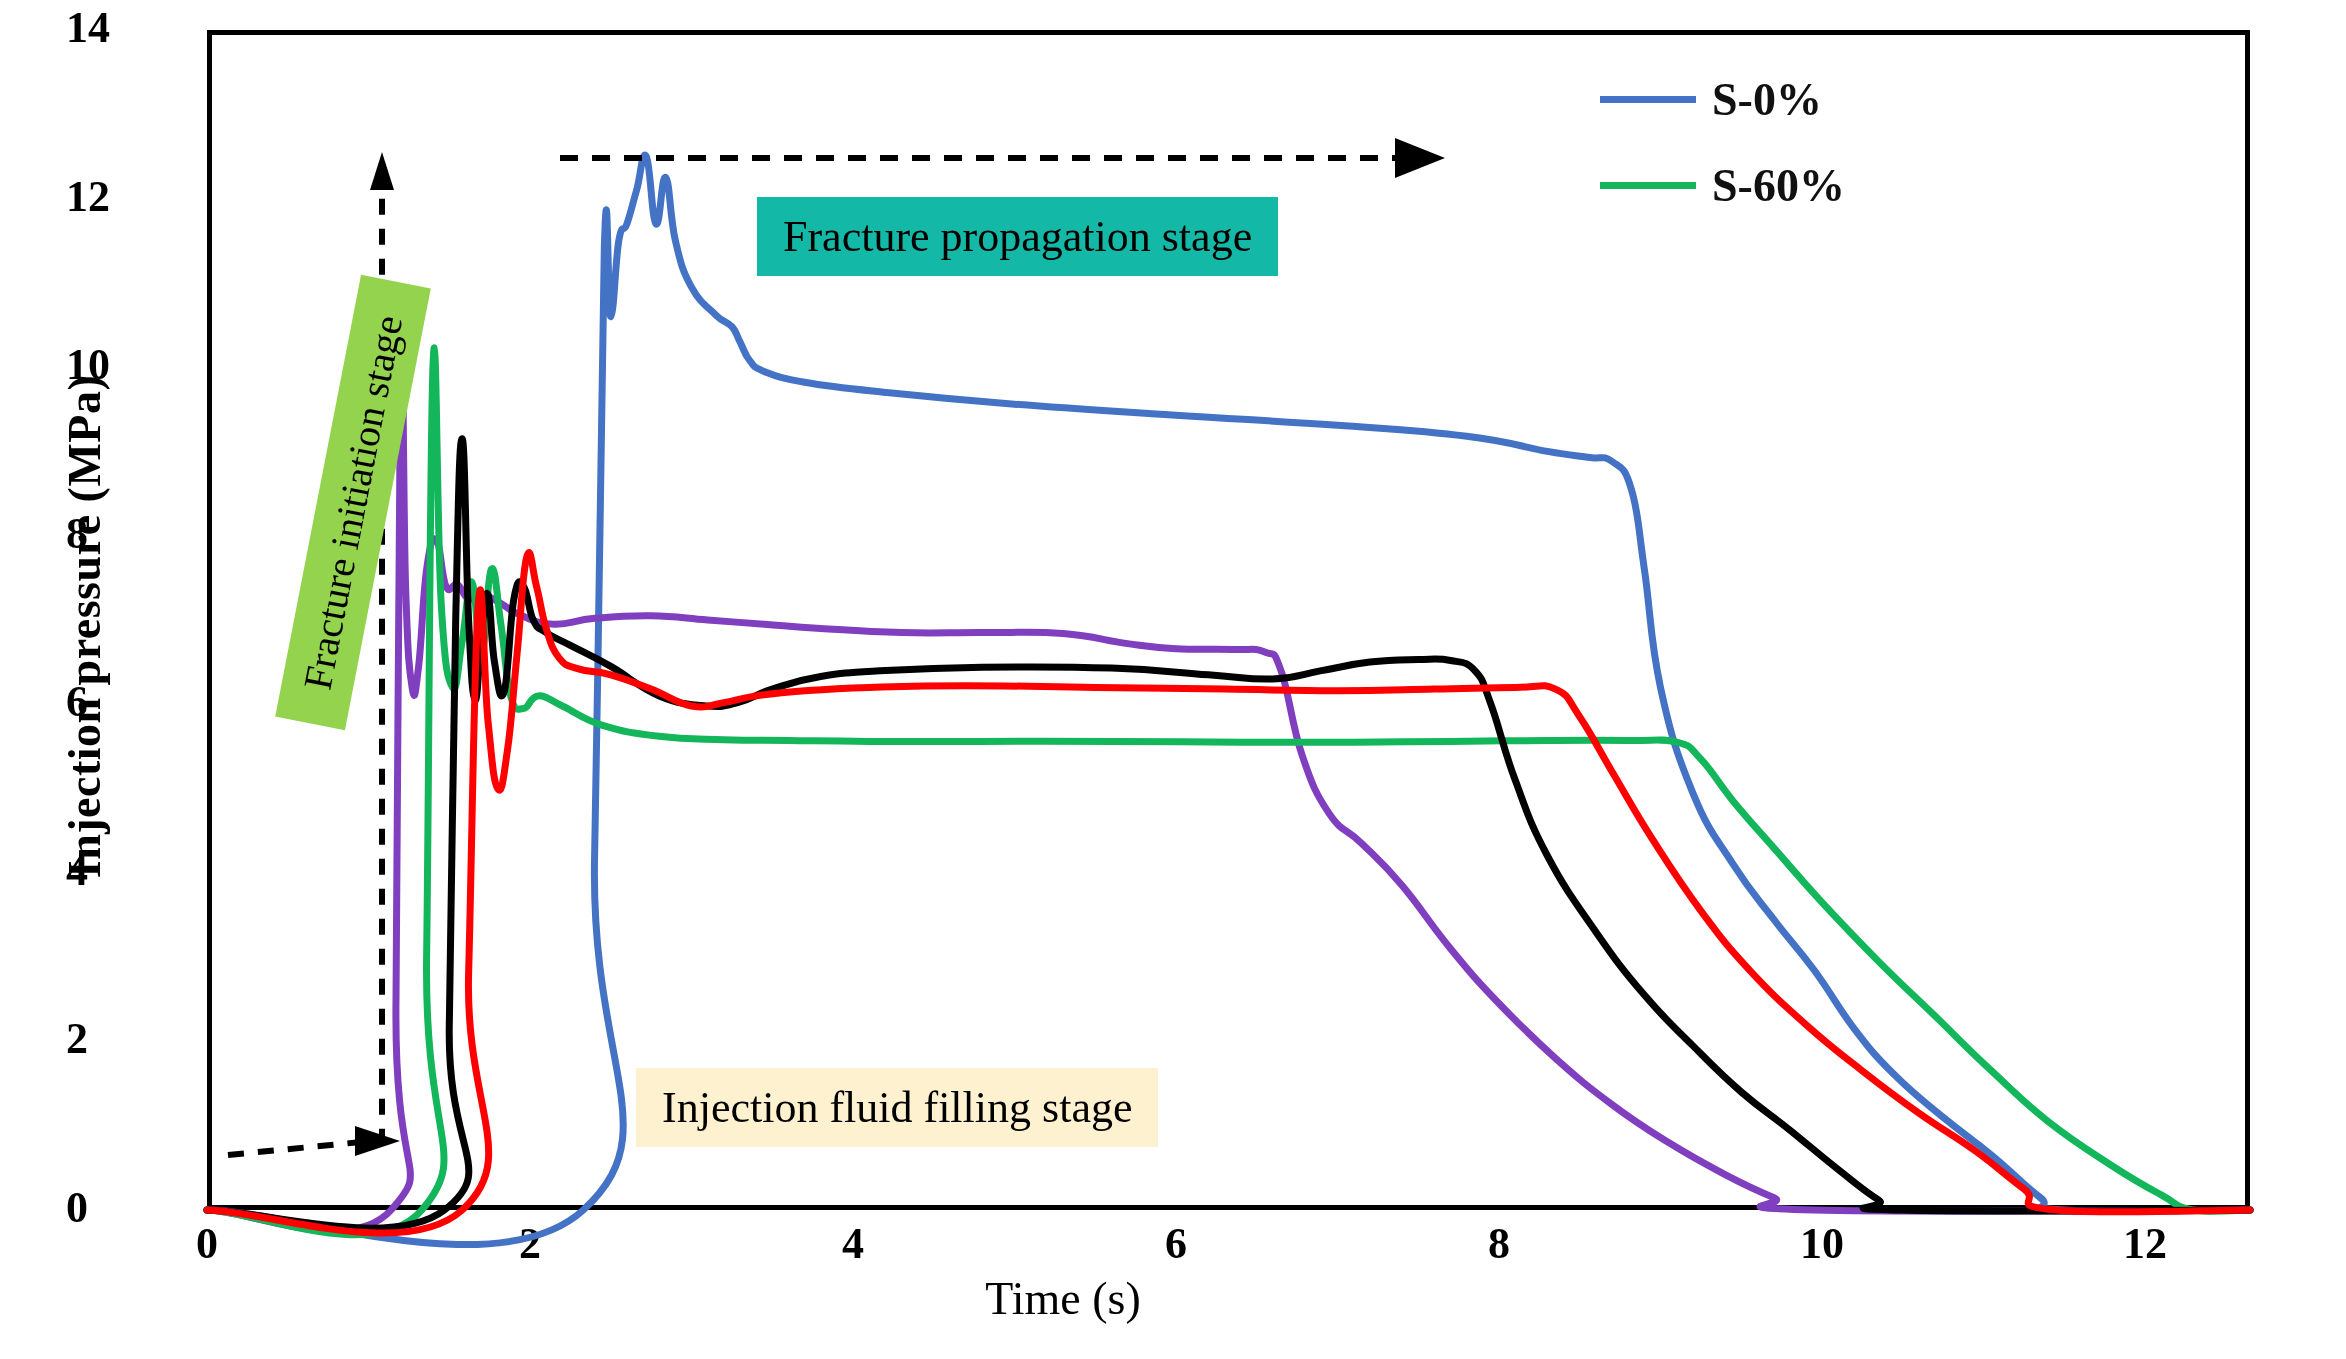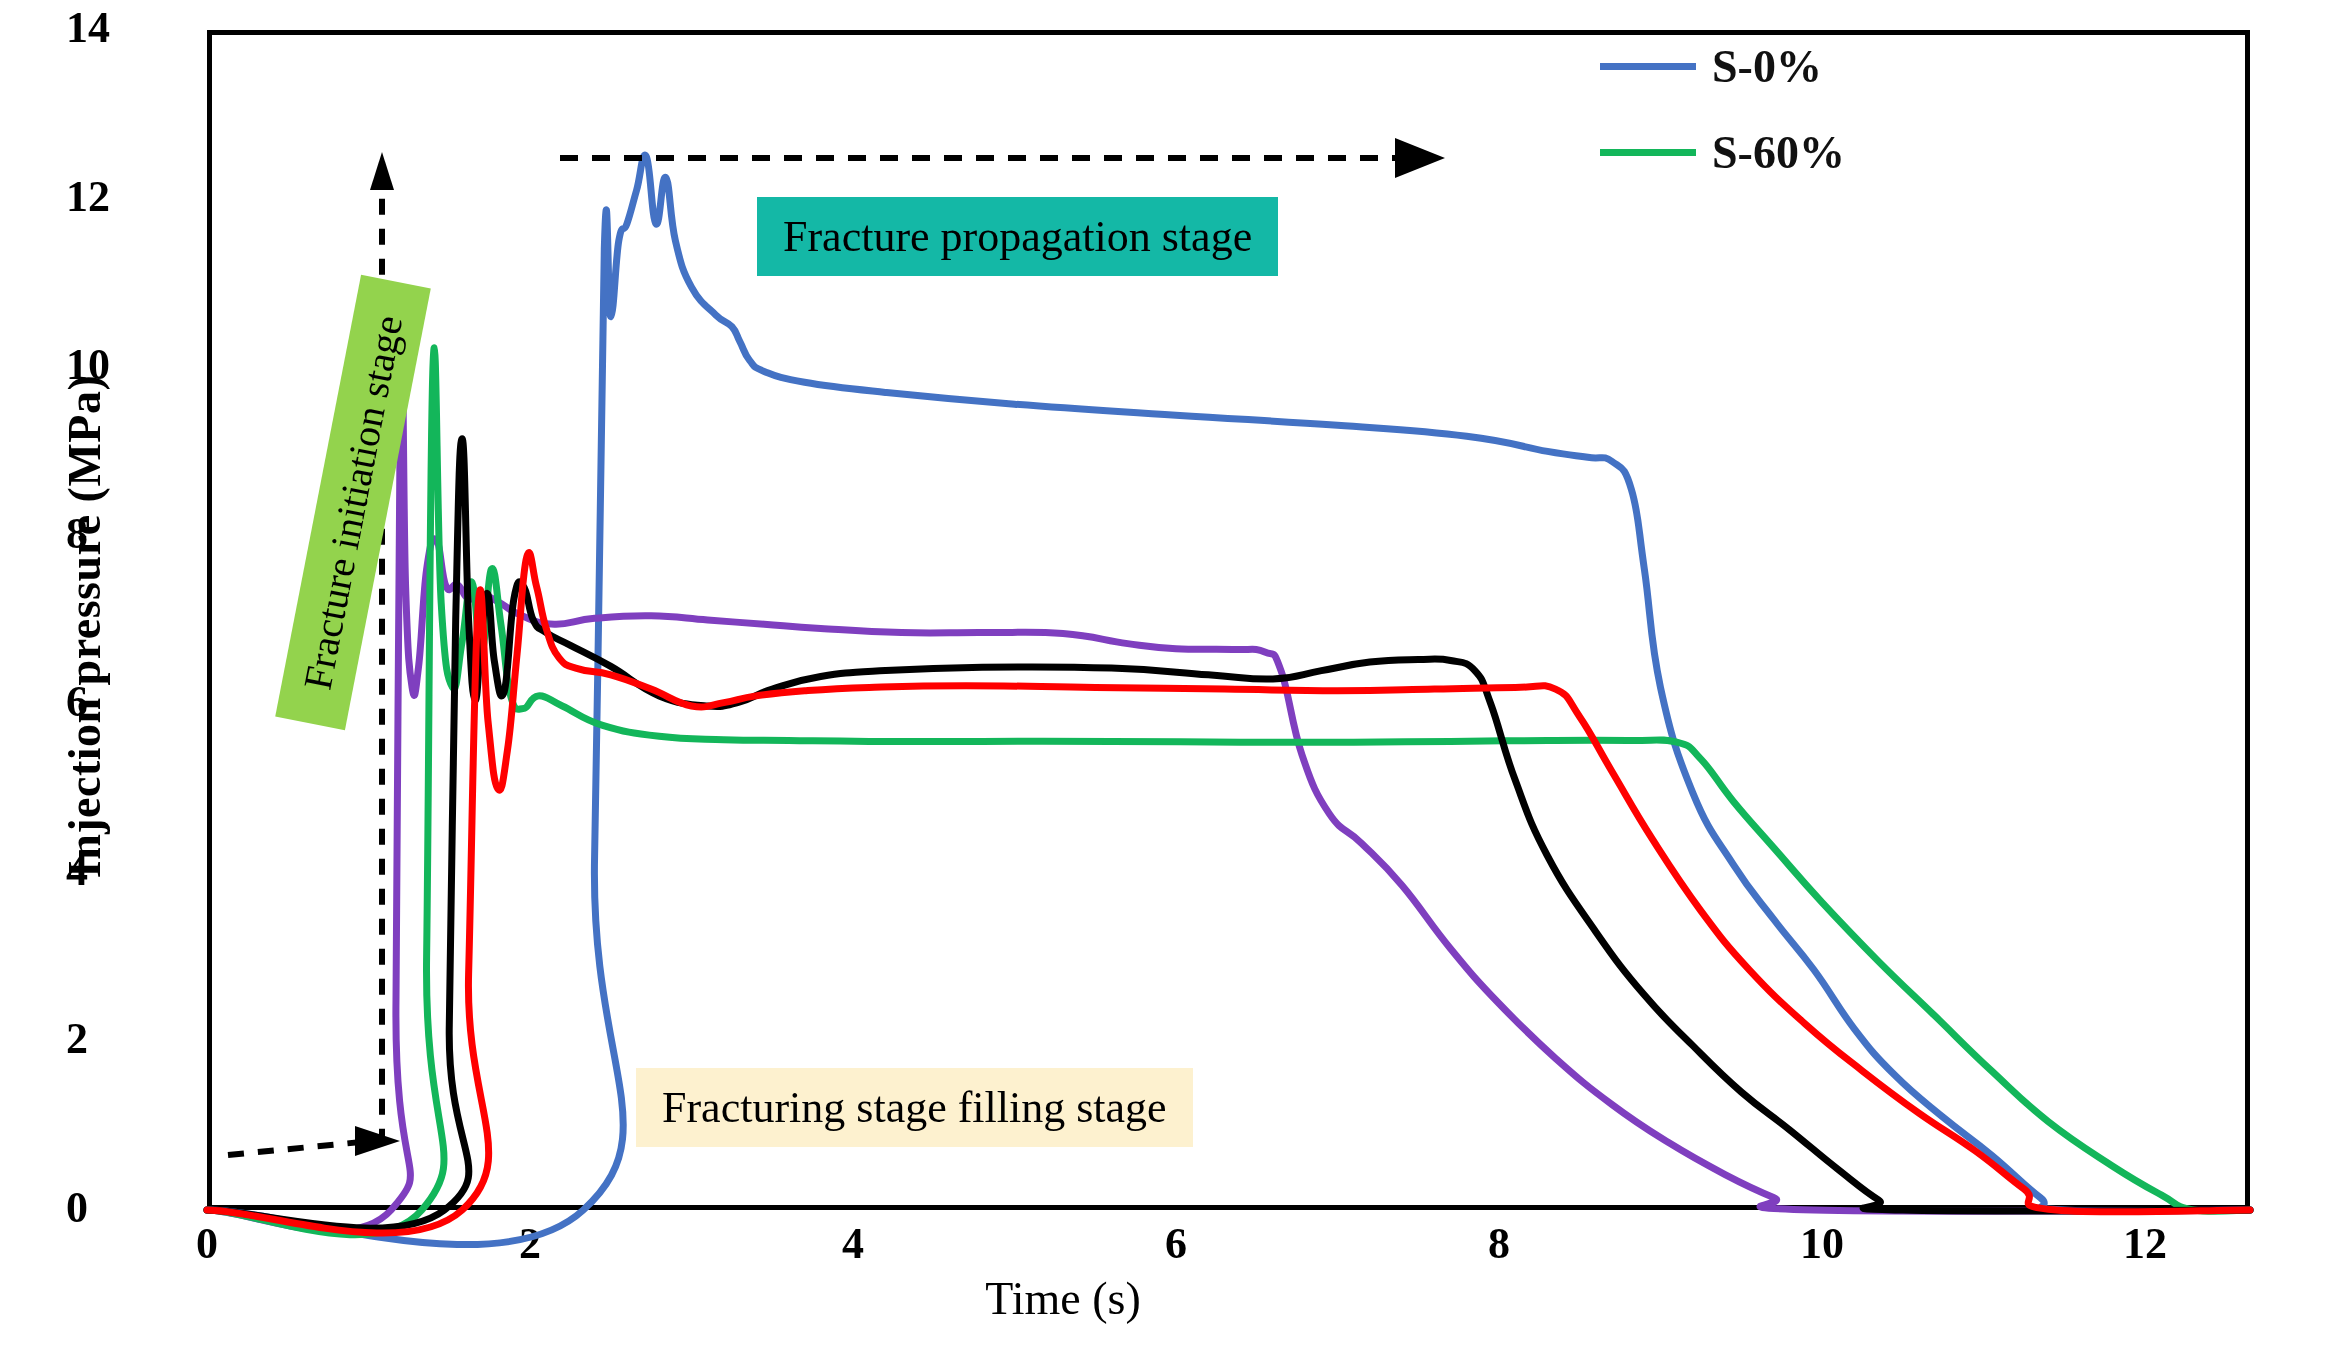--- a/index.html
+++ b/index.html
@@ -17,21 +17,21 @@
   }
   .ytick{position:absolute; right:2160px; width:120px; text-align:left;
          font-size:44px; font-weight:bold; color:#000;}
   .xtick{position:absolute; top:1218px; width:120px; text-align:center;
          font-size:44px; font-weight:bold; color:#000;}
   .plot{position:absolute; left:207px; top:30px; width:2043px; height:1180px;
         border:5px solid #000; box-sizing:border-box; background:transparent;}
   svg.curves{position:absolute; left:0; top:0; width:2346px; height:1359px;
              pointer-events:none;}
   .legend{position:absolute; left:1600px; top:40px; width:640px; height:290px;}
-  .legend-row{display:flex; align-items:flex-start; height:86px;flex-direction:column;}
+  .legend-row{display:flex; align-items:flex-end; height:86px;}
   .legend-item{display:flex; align-items:center; width:320px;}
   .legend-swatch{width:96px; height:7px; margin-right:16px; flex:0 0 auto;}
   .legend-label{font-size:46px; font-weight:bold; color:#111; white-space:nowrap;}
   .ann{position:absolute; font-size:44px; color:#000; padding:14px 26px;
        white-space:nowrap;}
   .ann-prop{left:757px; top:197px; background:#14b8a6;}
   .ann-fill{left:636px; top:1068px; background:#FDF1CF;}
   .ann-init{
     left:128px; top:467px; width:430px; text-align:center;
     background:#93D34D; transform:rotate(-79deg); transform-origin:50% 50%;
@@ -84,21 +84,21 @@
     <g>
       <path d="M 228,1155 L 382,1140 L 382,188" fill="none" stroke="#000" stroke-width="6" stroke-dasharray="16 14"></path>
       <polygon points="370,190 394,190 382,152" fill="#000"></polygon>
       <polygon points="355,1126 355,1156 400,1141" fill="#000"></polygon>
       <path d="M 560,158 L 1400,158" fill="none" stroke="#000" stroke-width="6" stroke-dasharray="18 14"></path>
       <polygon points="1395,138 1395,178 1445,158" fill="#000"></polygon>
     </g>
   </svg>
 
   <div class="ann ann-prop">Fracture propagation stage</div>
-  <div class="ann ann-fill">Fracturing stage filling  stage</div>
+  <div class="ann ann-fill">Injection fluid filling  stage</div>
   <div class="ann ann-init">Fracture initiation stage</div>
 
   <div class="legend" id="legend">
       <div class="legend-row">
         <div class="legend-item">
           <span class="legend-swatch" style="background: rgb(68, 114, 196);"></span>
           <span class="legend-label">S-0%</span>
         </div>
       </div>
       <div class="legend-row">

